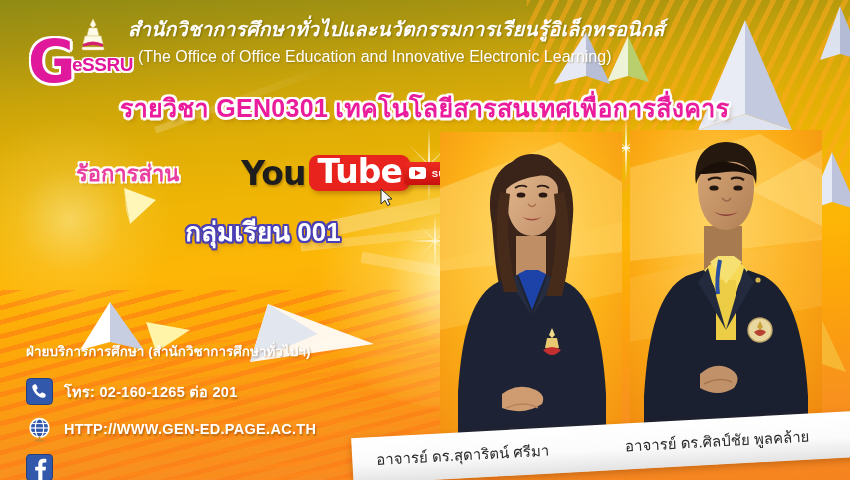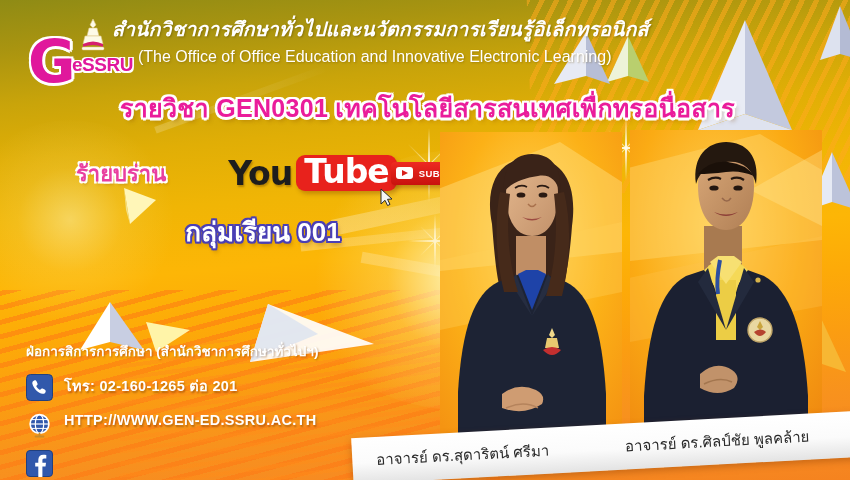--- a/index.html
+++ b/index.html
@@ -141,21 +141,21 @@
   }
   .logo-crown {
     position: absolute;
     left: 58px; top: 0px;
     width: 26px; height: 34px;
   }
 
   
   .hdr-thai {
     position: absolute;
-    left: 112px; top: 14px;
+    left: 128px; top: 14px;
     font-size: 19.5px;
     font-weight: bold;
     font-style: italic;
     color: #ffffff;
     letter-spacing: 0.2px;
     white-space: nowrap;
     text-shadow: 1px 1px 2px rgba(90,70,0,0.45);
   }
   .hdr-eng {
     position: absolute;
@@ -292,20 +292,21 @@
   .contact-head {
     font-size: 13.5px;
     font-weight: bold;
     color: #ffffff;
     white-space: nowrap;
     margin-bottom: 12px;
     text-shadow: 1px 1px 2px rgba(120,60,0,0.45);
   }
   .contact-row {
     display: flex;
+    align-items: center;
     height: 34px;
     margin-bottom: 4px;
   }
   .c-icon {
     width: 27px; height: 27px;
     flex: 0 0 27px;
     margin-right: 11px;
     position: relative;
   }
   .contact-text {
@@ -430,64 +431,64 @@
       <path d="M5 18 L21 18 L23 26 L3 26 Z" fill="#fdfbe8" stroke="#e0c98a" stroke-width="0.6"></path>
       <path d="M3 26 Q13 21 23 26 L23 29 Q13 25 3 29 Z" fill="#d61f6e"></path>
       <rect x="2" y="29" width="22" height="3" rx="1.2" fill="#fdfbe8" stroke="#e0c98a" stroke-width="0.5"></rect>
     </svg>
     <span class="logo-g">G</span>
     <span class="logo-word">eSSRU</span>
   </div>
 
   <div class="hdr-thai">สำนักวิชาการศึกษาทั่วไปและนวัตกรรมการเรียนรู้อิเล็กทรอนิกส์</div>
   <div class="hdr-eng">(The Office of Office Education and Innovative Electronic Learning)</div>
-  <div class="course-title">รายวิชา GEN0301 เทคโนโลยีสารสนเทศเพื่กทรอนื่อสาร</div>
+  <div class="course-title">รายวิชา GEN0301 เทคโนโลยีสารสนเทศเพื่อการสื่งคาร</div>
 
   <div id="yt-row">
-    <span class="yt-prefix">รัายบร่าน</span>
+    <span class="yt-prefix">รัอการส่าน</span>
     <span class="yt-logo">
       <span class="yt-you">You</span>
         <span class="yt-tube">Tube</span>
     </span>
     <span class="yt-sub">
       <span class="yt-sub-play"></span>
       <span class="yt-sub-text">SUBSCRIBE</span>
     </span>
   </div>
 
   <svg id="cursor" viewBox="0 0 13 19">
     <polygon points="1,1 1,16 5,12.3 7.6,17.6 10,16.4 7.5,11.3 12,11" fill="#f5f5f5" stroke="#2b2b2b" stroke-width="1"></polygon>
   </svg>
 
   <div id="class-info">
     <div>กลุ่มเรียน 001</div>
   </div>
 
   <div id="contact">
-    <div class="contact-head">ฝ่อการสิการการศึกษา (สำนักวิชาการศึกษาทั่วไปฯ)</div>
+    <div class="contact-head">ฝ่ายบริการการศึกษา (สำนักวิชาการศึกษาทั่วไปฯ)</div>
 
     <div class="contact-row">
       <svg class="c-icon" viewBox="0 0 27 27">
         <rect x="0.5" y="0.5" width="26" height="26" rx="4" fill="#3158ab" stroke="#21407f" stroke-width="1"></rect>
         <path d="M8.2 6.5c1.1-0.4 2 0.1 2.4 1l0.9 2c0.3 0.7 0.1 1.3-0.5 1.8l-0.8 0.7c0.7 1.8 2.1 3.2 3.9 3.9l0.7-0.8c0.5-0.6 1.1-0.8 1.8-0.5l2 0.9c0.9 0.4 1.4 1.3 1 2.4-0.4 1.2-1.6 2-2.9 1.9C12.3 19.3 7.7 14.7 6.3 9.4 6.2 8.1 7 6.9 8.2 6.5Z" fill="#ffffff"></path>
       </svg>
       <span class="contact-text">โทร: 02-160-1265 ต่อ 201</span>
     </div>
 
     <div class="contact-row">
       <svg class="c-icon" viewBox="0 0 27 27">
         <circle cx="13.5" cy="12" r="9.4" fill="#3158ab" stroke="#ffffff" stroke-width="1.6"></circle>
         <ellipse cx="13.5" cy="12" rx="4.2" ry="9.4" fill="none" stroke="#ffffff" stroke-width="1.2"></ellipse>
         <line x1="4.1" y1="12" x2="22.9" y2="12" stroke="#ffffff" stroke-width="1.2"></line>
         <line x1="5.6" y1="7.6" x2="21.4" y2="7.6" stroke="#ffffff" stroke-width="1"></line>
         <line x1="5.6" y1="16.4" x2="21.4" y2="16.4" stroke="#ffffff" stroke-width="1"></line>
         <rect x="12.6" y="20.6" width="1.8" height="3.4" fill="#c98b2a"></rect>
         <rect x="8.6" y="23.6" width="9.8" height="2" rx="1" fill="#c98b2a"></rect>
       </svg>
-      <span class="contact-text">HTTP://WWW.GEN-ED.SSRU.AC.TH</span>
+      <span class="contact-text">HTTP://WWW.GEN-ED.PAGE.AC.TH</span>
     </div>
 
     <div class="contact-row">
       <svg class="c-icon" viewBox="0 0 27 27">
         <rect x="0.5" y="0.5" width="26" height="26" rx="3.5" fill="#3158ab" stroke="#21407f" stroke-width="1"></rect>
         <path d="M16.4 27V16.6h3.1l0.5-3.9h-3.6v-2.4c0-1.1 0.3-1.9 1.9-1.9h2V4.9c-0.4-0.1-1.6-0.2-3-0.2-3 0-5 1.8-5 5.1v2.9H9.2v3.9h3.1V27Z" fill="#ffffff"></path>
       </svg>
     </div>
   </div>
 

